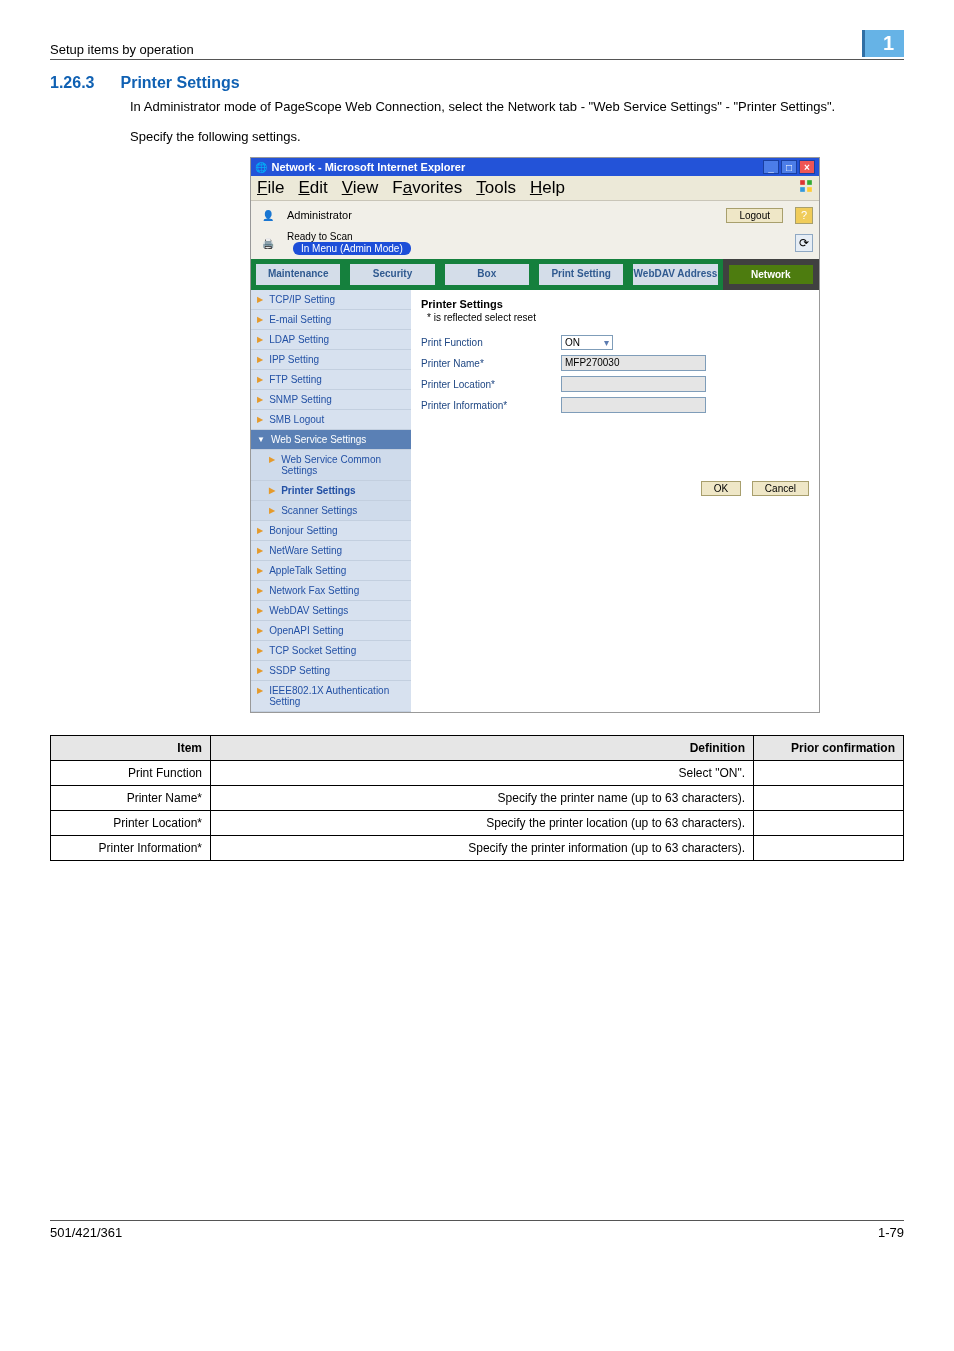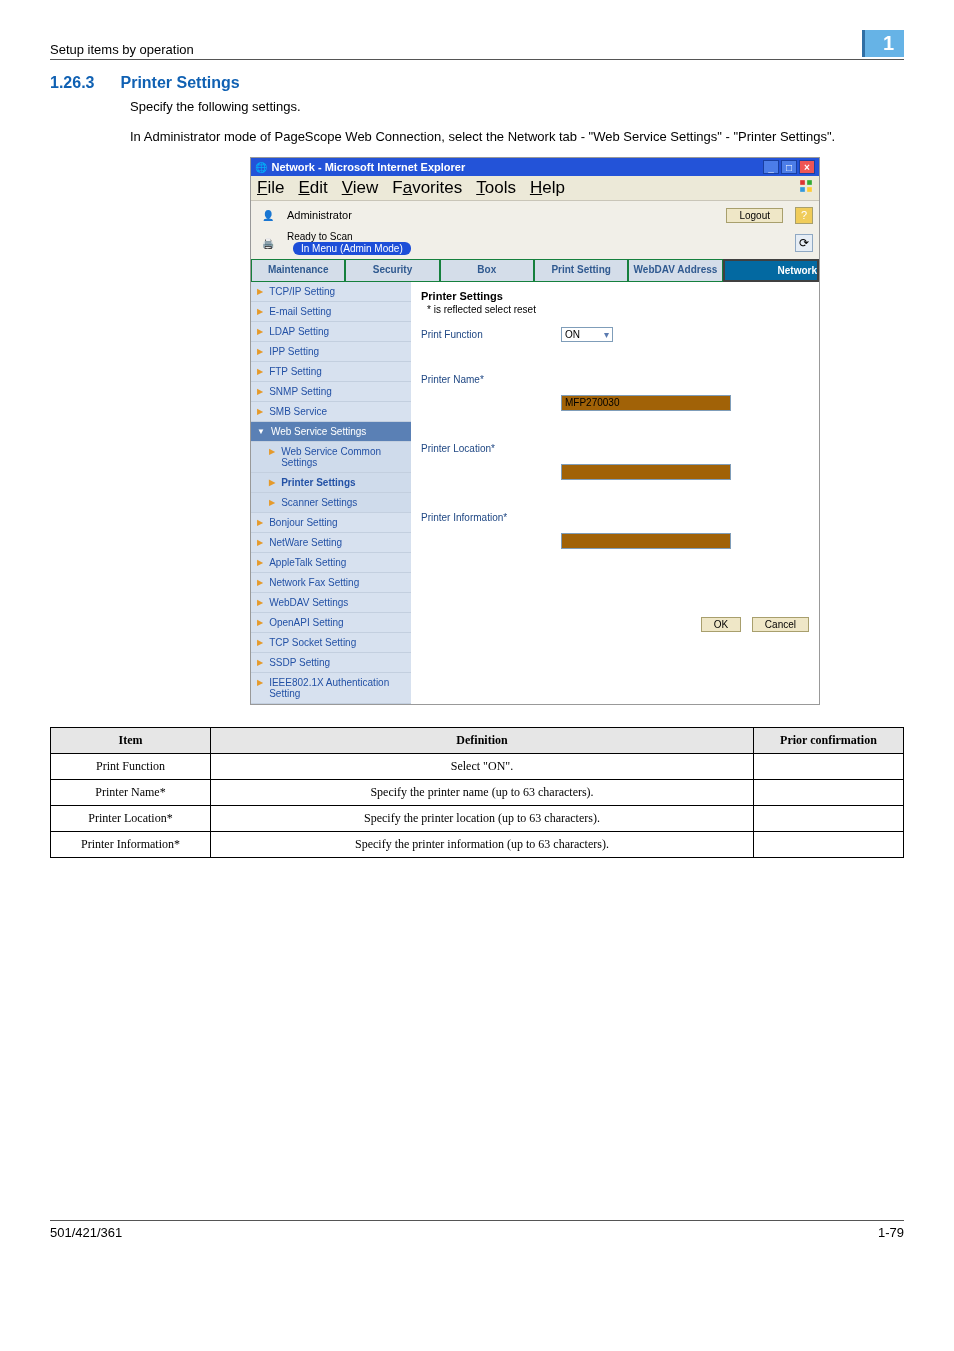--- a/index.html
+++ b/index.html
@@ -28,63 +28,63 @@
   .head-label { font-size:11px; color:#000; }
   .header-band .spacer { flex:1; }
   .btn { background:#efe7c7; border:1px solid #a89f6d; padding:1px 12px; font-size:10px; }
   .help { width:18px; height:17px; background:#f0cc5a; border:1px solid #a89f6d; color:#fff; display:flex; align-items:center; justify-content:center; font-size:11px; margin-left:6px; }
   .status-band { background:#f1efe8; display:flex; align-items:center; padding:2px 6px 4px 6px; gap:6px; }
   .status-txt { font-size:10px; }
   .menu-pill { background:#1d4ed8; color:#fff; padding:1px 8px; font-size:10px; border-radius:6px; margin-left:6px; }
   .status-band .spacer { flex:1; }
   .reload { width:18px; height:18px; border:1px solid #8fa8c3; background:#e6edf5; display:flex; align-items:center; justify-content:center; font-size:12px; }
   .tabs { display:flex; }
-  .tab { flex:1; text-align:center; padding:4px 0; font-size:10px; font-weight:bold; color:#305a90; background:#d4dde9; border:1px solid #15803d; }
-  .tab.active { background:#0369a1; color:#fff; border:2px solid #404040;text-align:right; }
+  .tab { flex:1; text-align:center; padding:4px 0; font-size:10px; font-weight:bold; color:#305a90; background:#d4dde9; border:5px solid #15803d; }
+  .tab.active { background:#4d7c0f; color:#fff; border:6px solid #404040; }
   .workspace { display:flex; }
   .sidemenu { width:160px; background:#d7e1ef; display:flex; flex-direction:column; }
   .side-item { padding:4px 6px; color:#2351a5; font-size:10px; border-bottom:1px solid #c3cfdf; display:flex; gap:6px; align-items:flex-start; }
   .side-item .tri { color:#e59a2b; font-size:8px; margin-top:1px; }
   .side-item.expanded { background:#5a80b5; color:#fff; }
   .side-item.expanded .tri { color:#fff; }
   .sub-item { padding:4px 6px 4px 18px; color:#2351a5; font-size:10px; background:#cfdbeb; border-bottom:1px solid #c3cfdf; display:flex; gap:6px; }
   .sub-item .tri { color:#e59a2b; font-size:8px; margin-top:1px; }
   .sub-item.active { color:#2351a5; font-weight:bold; }
   .content-pane { flex:1; background:#fff; padding:8px 10px; }
   .cp-title { font-weight:bold; font-size:11px; }
   .cp-note { font-size:10px; margin:2px 0 12px 6px; }
   .field-row { display:flex; align-items:center; gap:10px; margin-bottom:5px; }
   .field-label { width:130px; font-size:10px; color:#204884; }
   .sel { border:1px solid #7f9db9; background:#fff; padding:1px 3px; font-size:10px; width:52px; }
-  .txt { border:1px solid #7f9db9; background:#a16207; padding:1px 3px; font-size:10px; width:170px; height:16px;margin-top:48px; }
+  .txt { border:1px solid #7f9db9; background:#e5e5e5; padding:1px 3px; font-size:10px; width:145px; height:16px; }
   .btn-row { text-align:right; margin-top:70px; }
   .btn-row .btn { margin-left:8px; }
   table.defs { width:100%; border-collapse:collapse; margin:22px 0 0 0; font-size:12px; }
-  table.defs th, table.defs td { border:1px solid #000; padding:5px 8px; text-align:center; vertical-align:top;font-family:Liberation Serif, serif; }
+  table.defs th, table.defs td { border:1px solid #000; padding:5px 8px; text-align:right; vertical-align:top; }
   table.defs th { background:#e6e6e6; font-weight:bold; }
   .footer { position:absolute; bottom:20px; left:50px; right:50px; display:flex; justify-content:space-between; border-top:1px solid #555; padding-top:4px; font-size:13px; }
 </style>
 </head>
 <body>
 
 <div class="page">
 
   <div class="crumb-row">
     <div class="crumb">Setup items by operation</div>
     <div class="chapter-badge">1</div>
   </div>
 
   <div class="sec-head">
     <div class="sec-num">1.26.3</div>
     <div class="sec-title">Printer Settings</div>
   </div>
 
   <div class="body-text">
+    <div class="para">In Administrator mode of PageScope Web Connection, select the Network tab - "Web Service Settings" - "Printer Settings".</div>
     <div class="para">Specify the following settings.</div>
-    <div class="para">In Administrator mode of PageScope Web Connection, select the Network tab - "Web Service Settings" - "Printer Settings".</div>
   </div>
 
   <div class="shot">
     <div class="tbar">
       <span style="margin-right:4px;">🌐</span>
       <span class="tbar-title">Network - Microsoft Internet Explorer</span>
       <div class="tbar-btns">
         <div class="ctrl min">_</div>
         <div class="ctrl max">□</div>
         <div class="ctrl close">×</div>
@@ -149,21 +149,21 @@
           <div class="side-item">
             <span class="tri">▶</span>
             <span>FTP Setting</span>
           </div>
           <div class="side-item">
             <span class="tri">▶</span>
             <span>SNMP Setting</span>
           </div>
           <div class="side-item">
             <span class="tri">▶</span>
-            <span>SMB Service</span>
+            <span>SMB Logout</span>
           </div>
           <div class="side-item expanded">
             <span class="tri">▼</span>
             <span>Web Service Settings</span>
           </div>
           <div class="sub-item">
             <span class="tri">▶</span>
             <span>Web Service Common Settings</span>
           </div>
           <div class="sub-item active">

